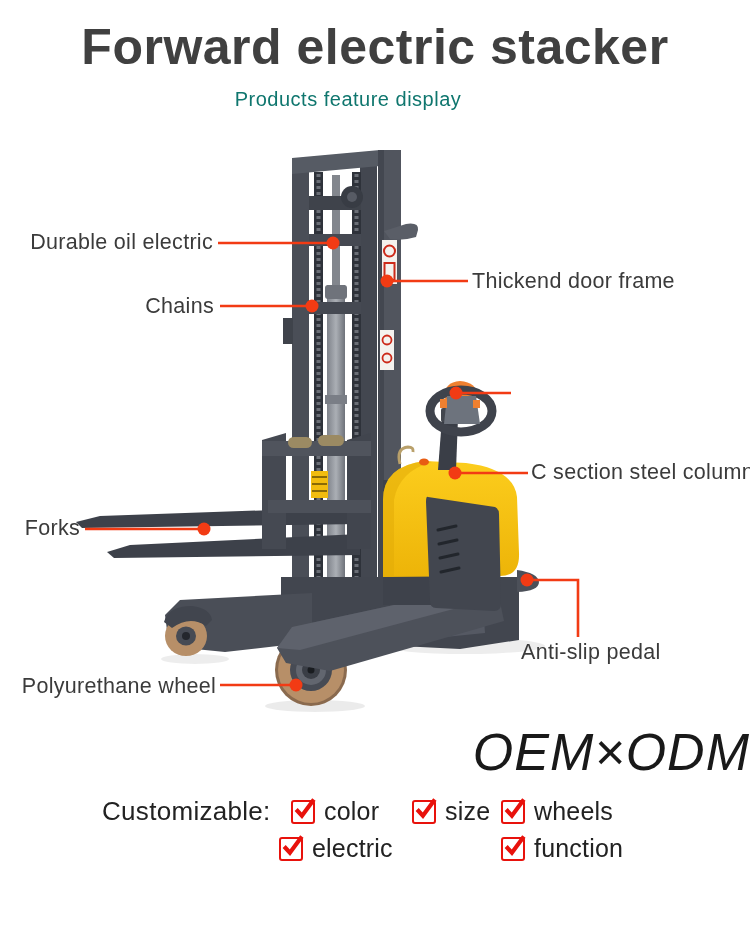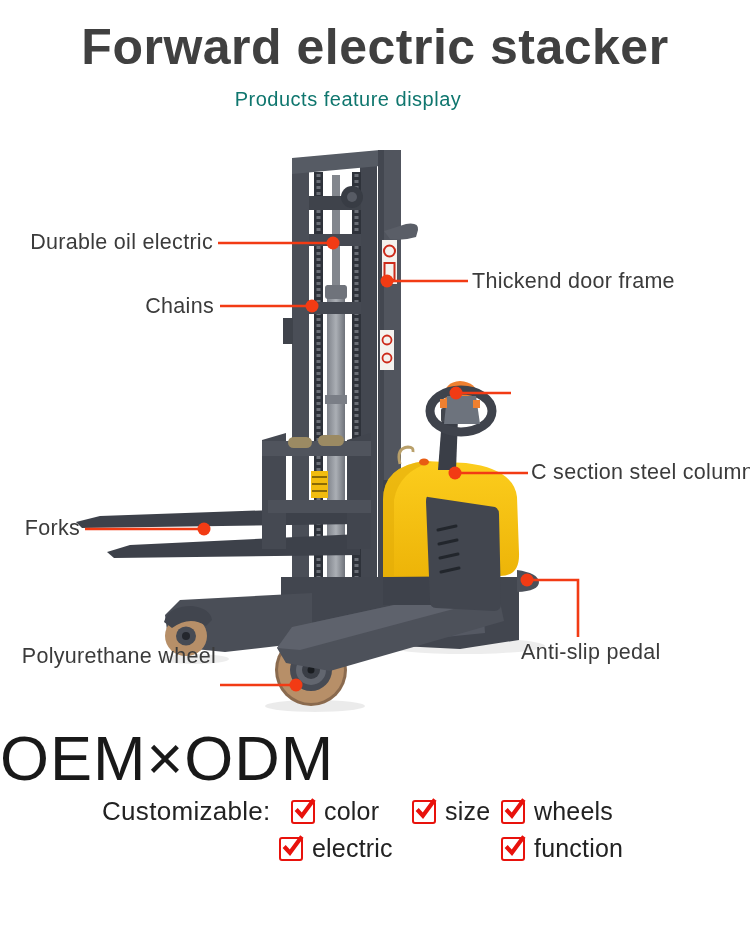--- a/index.html
+++ b/index.html
@@ -23,25 +23,25 @@
     position:absolute;font-size:21.5px;font-weight:500;color:#3b3b3b;
     letter-spacing:.3px;line-height:1.1;white-space:nowrap;
   }
   .co-durable{right:537px;top:231px;text-align:right;}
   .co-chains{right:536px;top:295px;text-align:right;}
   .co-thickend{left:472px;top:270px;}
   .co-multi{left:514px;top:382px;}
   .co-csection{left:531px;top:461px;}
   .co-forks{right:670px;top:517px;text-align:right;}
   .co-antislip{left:521px;top:641px;}
-  .co-poly{right:534px;top:645px;text-align:center;}
+  .co-poly{right:534px;top:675px;text-align:center;}
   
   .oem{
-    position:absolute;left:0;top:722px;width:750px;text-align:left;
-    font-size:63px;font-weight:400;letter-spacing:1px;color:#191919;
+    position:absolute;left:0;top:722px;width:750px;text-align:right;
+    font-size:52px;font-weight:400;letter-spacing:1px;color:#191919;font-style:italic;
   }
   .cust-label{
     position:absolute;left:102px;top:796px;font-size:26px;font-weight:500;color:#222;
     letter-spacing:.3px;
   }
   .option{position:absolute;display:flex;align-items:flex-start;gap:9px;}
   .opt-color{left:279px;top:798px;padding-left:12px;}
   .opt-size{left:412px;top:798px;}
   .opt-wheels{left:501px;top:798px;}
   .opt-packaging{left:279px;top:835px;}

